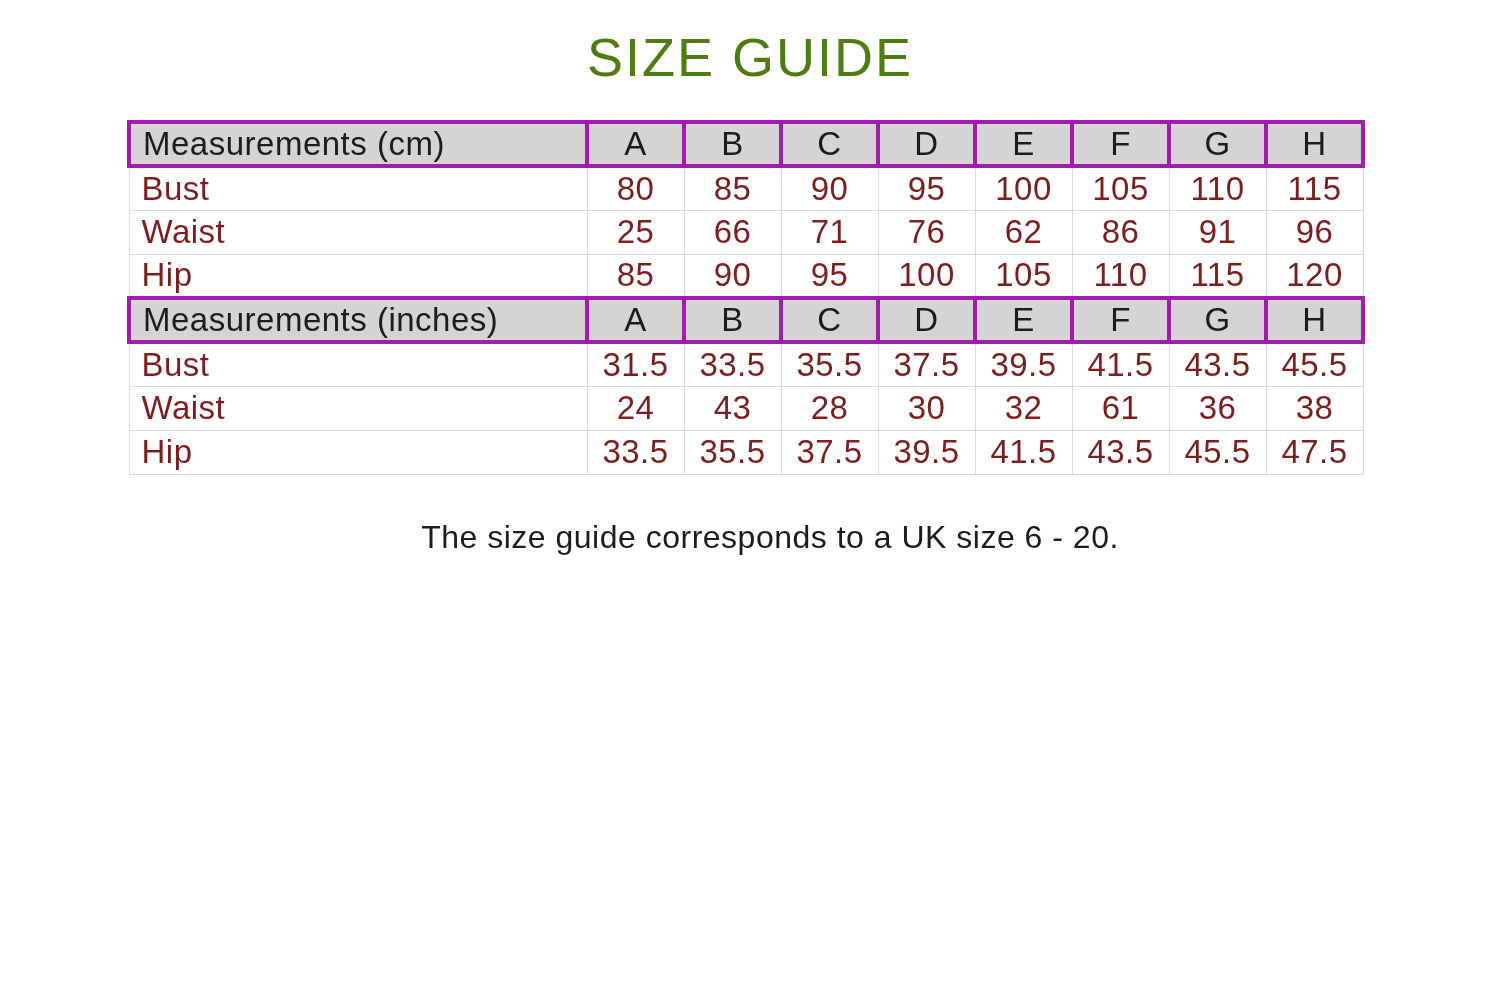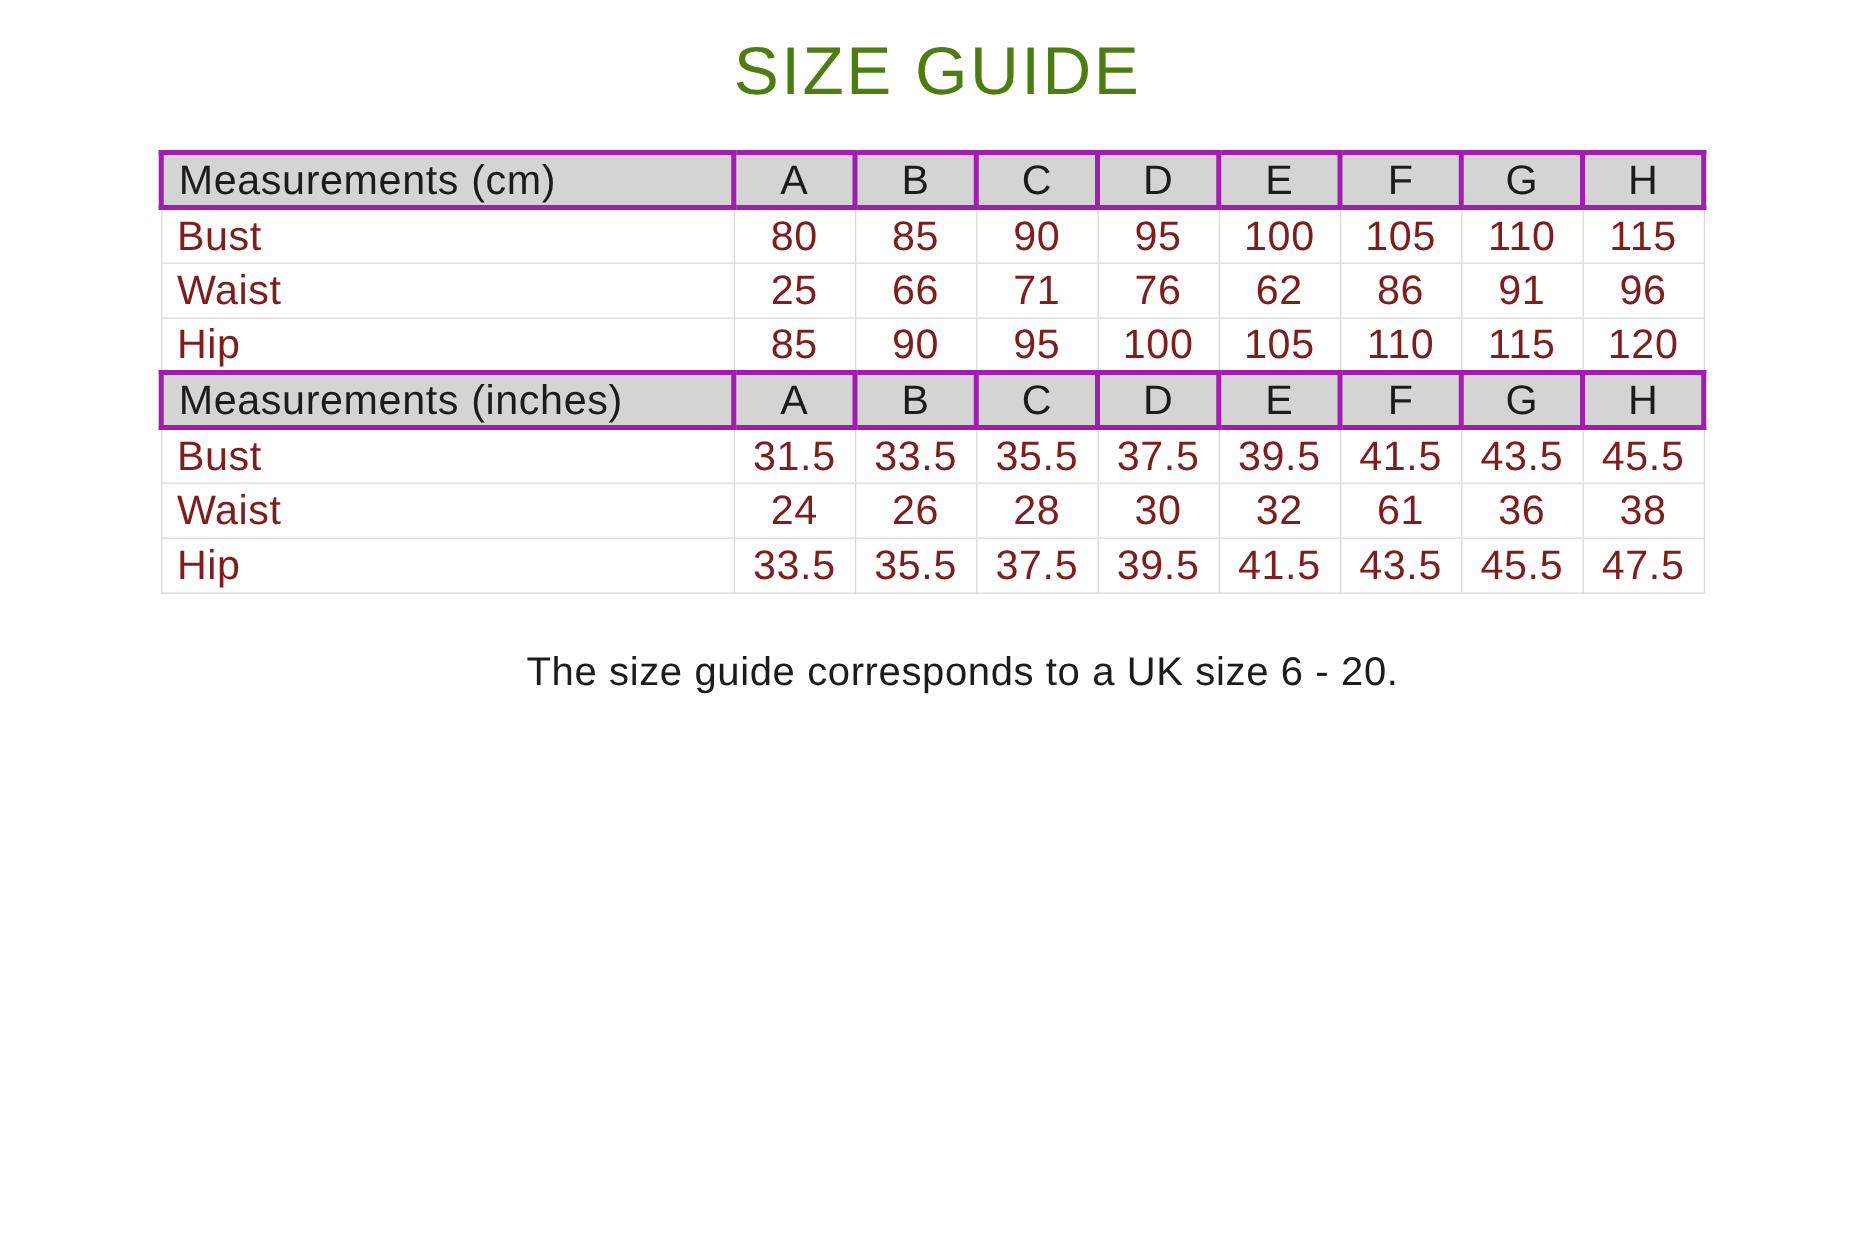--- a/index.html
+++ b/index.html
@@ -165,21 +165,21 @@
       <td>37.5</td>
       <td>39.5</td>
       <td>41.5</td>
       <td>43.5</td>
       <td>45.5</td>
     </tr>
 
     <tr>
       <td class="label-cell">Waist</td>
       <td>24</td>
-      <td>26</td>
+      <td>43</td>
       <td>28</td>
       <td>30</td>
       <td>32</td>
       <td>61</td>
       <td>36</td>
       <td>38</td>
     </tr>
 
     <tr>
       <td class="label-cell">Hip</td>

